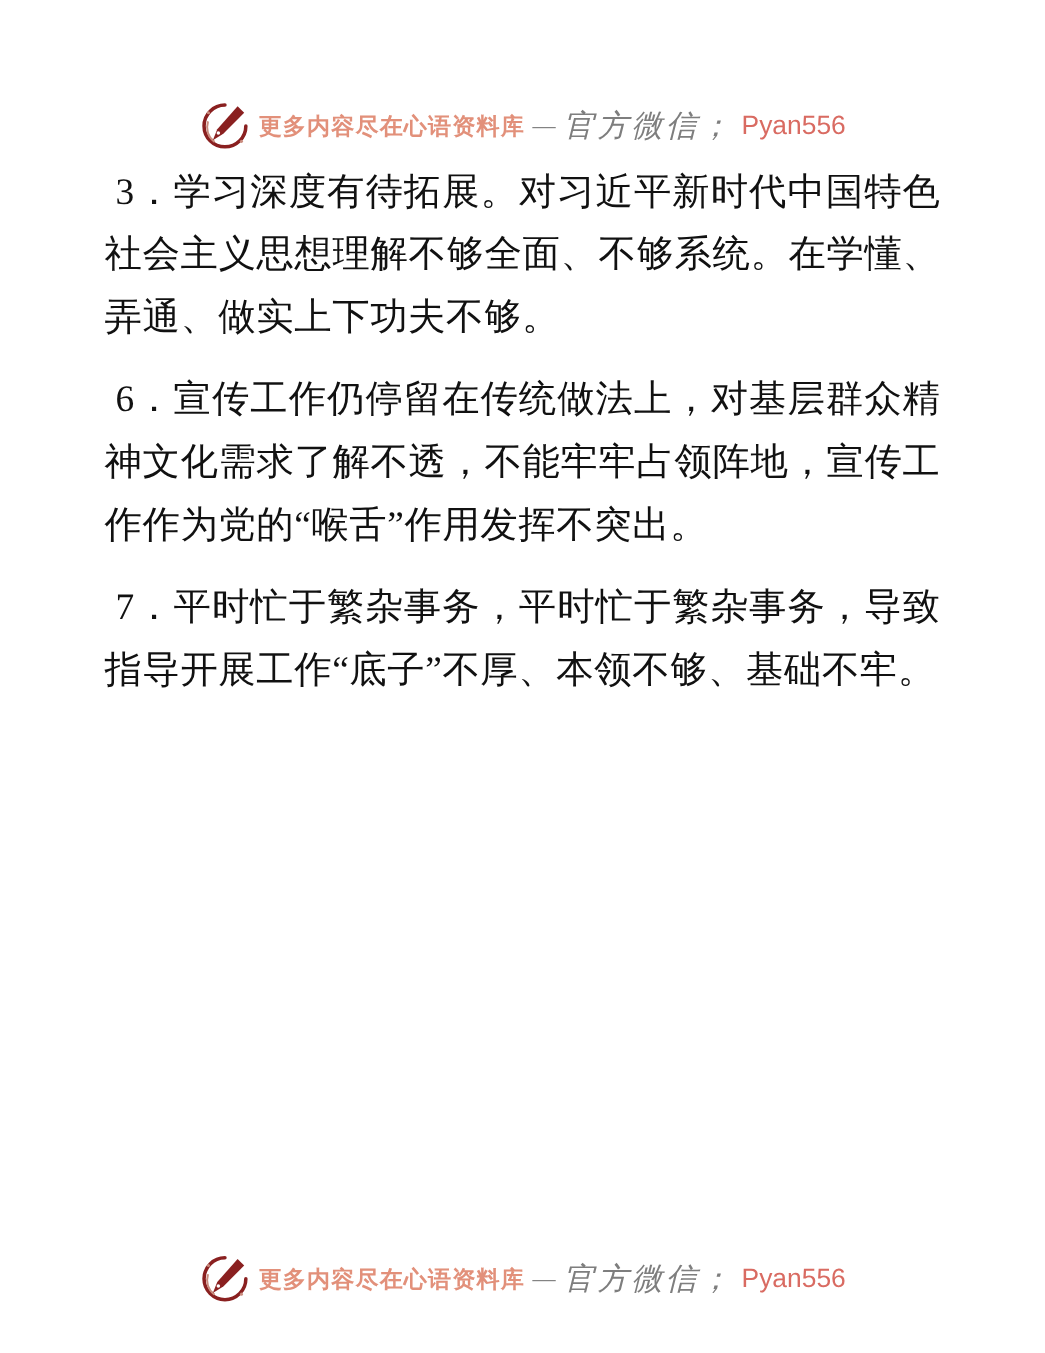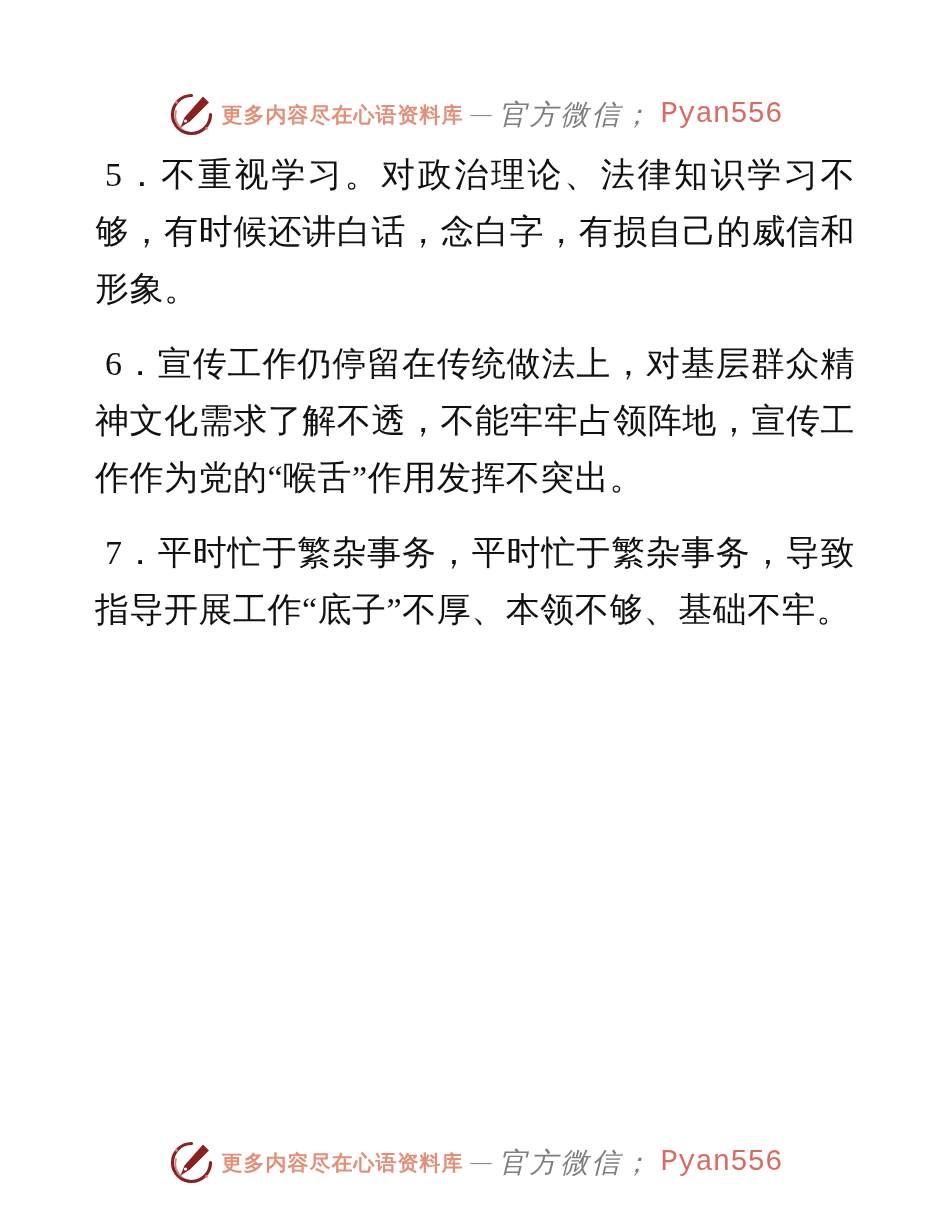--- a/index.html
+++ b/index.html
@@ -51,22 +51,22 @@
     font-size: 21px;
   }
   .wm-label {
     color: var(--gray, #7e7e7e);
     font-size: 28px;
     letter-spacing: 3px;
     font-style: italic;
   }
   .wm-id {
     color: var(--wxid, #d96b62);
-    font-size: 29px;
-    font-family: Liberation Mono, monospace;
+    font-size: 24px;
+    font-family: Liberation Sans, sans-serif;
   }
   
   .content {
     position: absolute;
     top: 119px;
     left: 95px;
     width: 760px;
   }
   .para {
     margin: 0 0 18px 0;
@@ -94,21 +94,21 @@
         <circle class="dot" cx="38.5" cy="37.5" r="1.4"></circle>
       </svg>
     </span>
     <span class="wm-brand">更多内容尽在心语资料库</span>
       <span class="wm-dash">—</span>
       <span class="wm-label">官方微信；</span>
       <span class="wm-id">Pyan556</span>
   </header>
 
   <main class="content">
-    <p class="para"><span>5．</span><span>不重视学习。对政治理论、法律知识学习不够，有时候还讲白话，念白字，有损自己的威信和形象。</span></p>
+    <p class="para"><span>3．</span><span>学习深度有待拓展。对习近平新时代中国特色社会主义思想理解不够全面、不够系统。在学懂、弄通、做实上下功夫不够。</span></p>
     <p class="para"><span>6．</span><span>宣传工作仍停留在传统做法上，对基层群众精神文化需求了解不透，不能牢牢占领阵地，宣传工作作为党的“喉舌”作用发挥不突出。</span></p>
     <p class="para"><span>7．</span><span>平时忙于繁杂事务，平时忙于繁杂事务，导致指导开展工作“底子”不厚、本领不够、基础不牢。</span></p>
   </main>
 
   <footer class="watermark watermark-bottom">
     <span class="wm-logo">
       <svg width="47" height="47" viewBox="0 0 47 47" aria-hidden="true">
         <path class="ring" d="M 23.5 4.5 A 19 19 0 1 0 42.5 23.5" fill="none" stroke-width="3.2" stroke-linecap="round"></path>
         <path class="ring-lite" d="M 13.5 37.5 A 16 16 0 0 1 8 20" fill="none" stroke-width="1.8" stroke-linecap="round"></path>
         <path class="pen" d="M 35 5.5 L 41 11.5 L 22 30.5 L 12.5 36.5 L 16.5 26.5 Z"></path>

